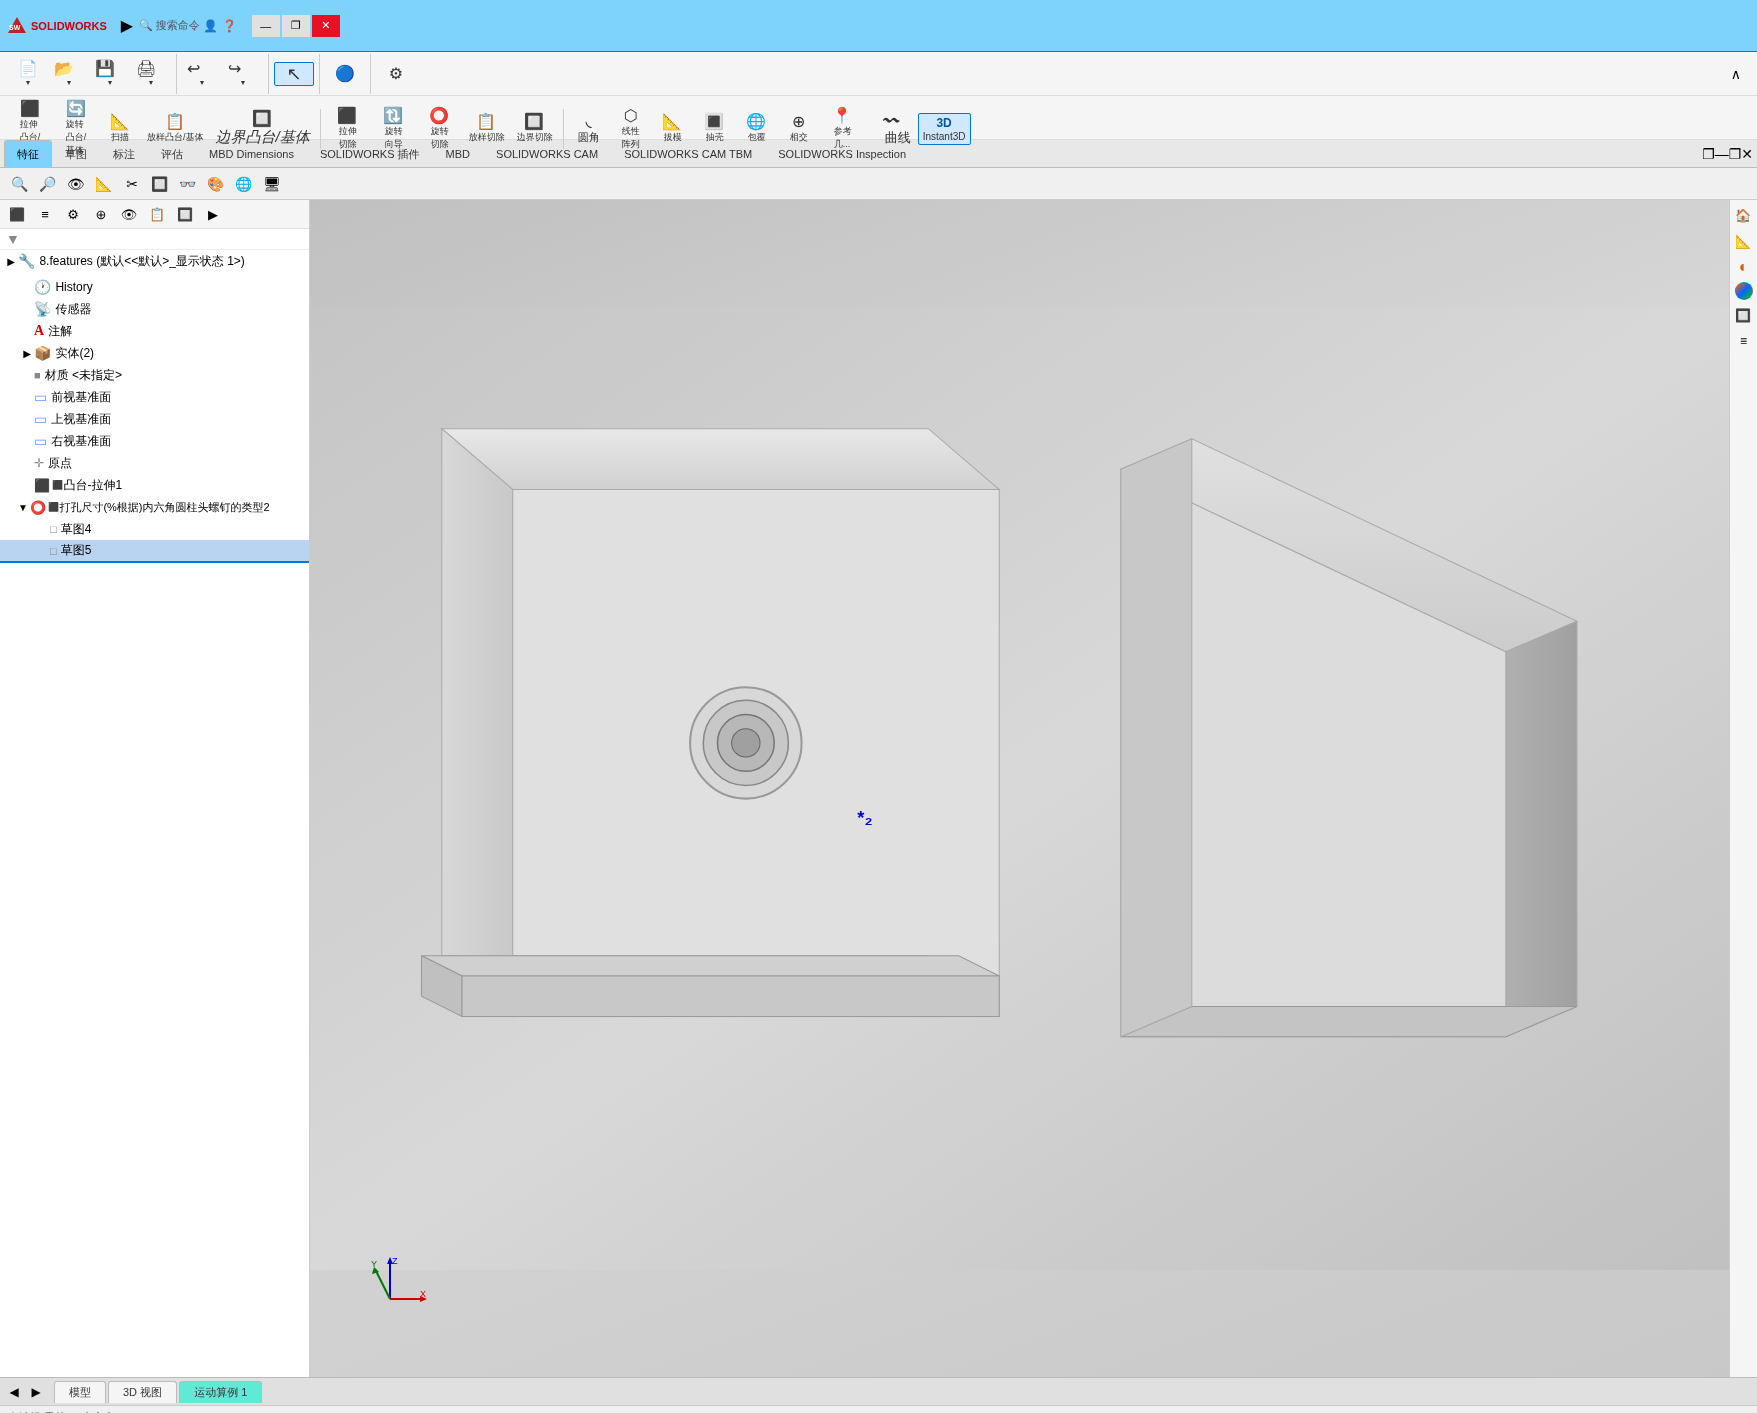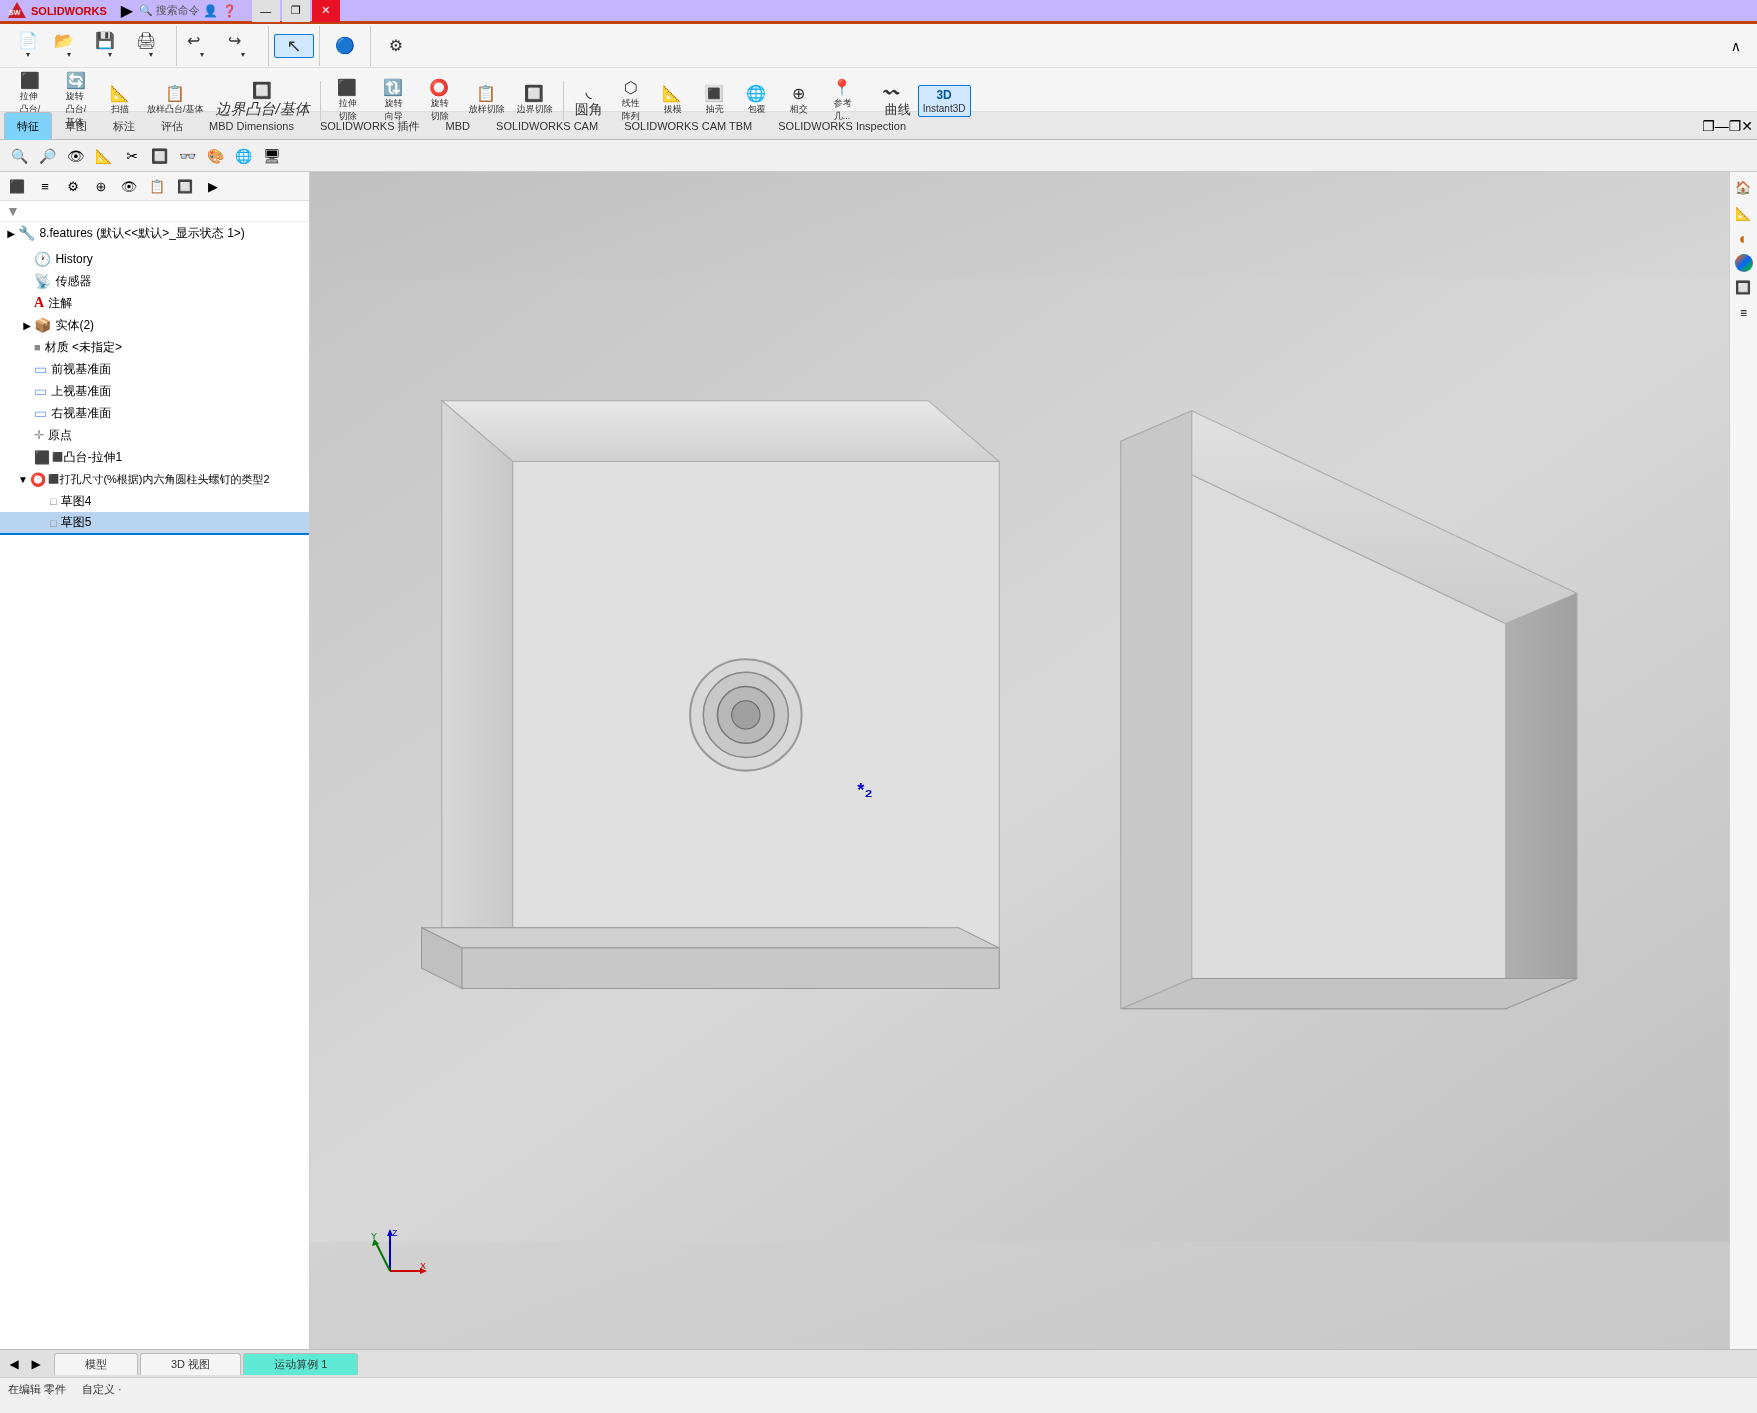--- a/index.html
+++ b/index.html
@@ -1,21 +1,21 @@
 <!DOCTYPE html>
 <html><head>
   <meta charset="utf-8">
   <style>
     * { box-sizing: border-box; margin: 0; padding: 0; }
     body { font-family: 'Segoe UI', Arial, sans-serif; font-size: 12px; background: #f0f0f0; overflow: hidden; width: 1757px; height: 1413px; }
 
     
     #title-bar {
-      display: flex; align-items: center; background: #c4b5fd; height: 24px;
-      border-bottom: 3px solid #c2410c; padding: 0 6px; gap: 6px;
+      display: flex; align-items: center; background: #7dd3fc; height: 52px;
+      border-bottom: 1px solid #c2410c; padding: 0 6px; gap: 6px;
     }
     #title-bar .sw-logo { display: flex; align-items: center; gap: 3px; }
     #title-bar .sw-logo span { color: #c00; font-weight: bold; font-size: 13px; }
     #title-bar .title-text { flex: 1; text-align: center; font-size: 12px; color: #333; }
     #title-bar .win-controls { display: flex; gap: 2px; }
     #title-bar .win-controls button { width: 28px; height: 22px; border: none; background: #e0e0e0; cursor: pointer; font-size: 11px; }
     #title-bar .win-controls button:last-child { background: #e81123; color: #fff; }
 
     .toolbar-row {
       display: flex; align-items: center; background: #f5f5f5;
@@ -104,21 +104,21 @@
       width: 22px; height: 22px; display: flex; align-items: center; justify-content: center;
       cursor: pointer; border: 1px solid transparent; border-radius: 2px; font-size: 13px;
     }
 
     
     #bottom-tabs {
       display: flex; align-items: center; background: #e0e0e0;
       border-top: 1px solid #bbb; height: 28px; padding: 0 4px; gap: 2px;
     }
     .bottom-tab {
-      padding: 3px 30px; cursor: pointer; font-size: 11px; color: #333;
+      padding: 3px 14px; cursor: pointer; font-size: 11px; color: #333;
       border: 1px solid #bbb; border-bottom: none; border-radius: 3px 3px 0 0;
       background: #f5f5f5;
     }
     .bottom-tab.active { background: #5eead4; font-weight: 500; text-align: center; }
     .nav-arrows { display: flex; gap: 2px; margin-right: 6px; }
     .nav-arrow { width: 20px; height: 20px; display: flex; align-items: center; justify-content: center; cursor: pointer; font-size: 12px; }
 
     
     #status-bar {
       display: flex; align-items: center; background: #f0f0f0;
@@ -269,21 +269,21 @@
     <span class="toolbar-icon">📋</span>
     <span class="toolbar-label" style="font-size:9px;">放样切除</span>
   </div>
   <div class="toolbar-btn">
     <span class="toolbar-icon">🔲</span>
     <span class="toolbar-label" style="font-size:9px;">边界切除</span>
   </div>
   <div class="toolbar-sep"></div>
   <div class="toolbar-btn">
     <span class="toolbar-icon">◟</span>
-    <span class="toolbar-label" style="font-size:14px;">圆角</span>
+    <span class="toolbar-label" style="font-size:11px;">圆角</span>
   </div>
   <div class="toolbar-btn">
     <span class="toolbar-icon">⬡</span>
     <span class="toolbar-label" style="font-size:9px;">线性<br>阵列</span>
   </div>
   <div class="toolbar-btn">
     <span class="toolbar-icon">📐</span>
     <span class="toolbar-label" style="font-size:9px;">拔模</span>
   </div>
   <div class="toolbar-btn">

